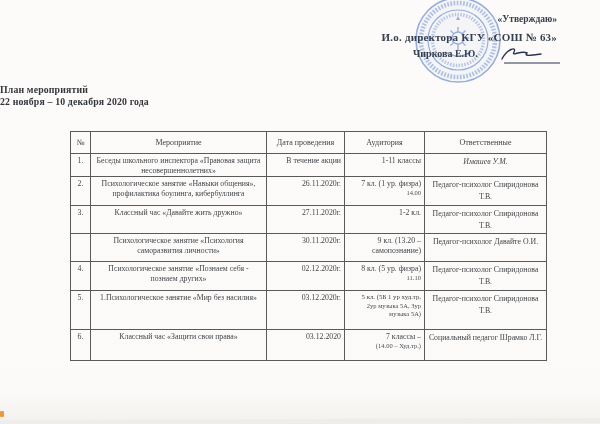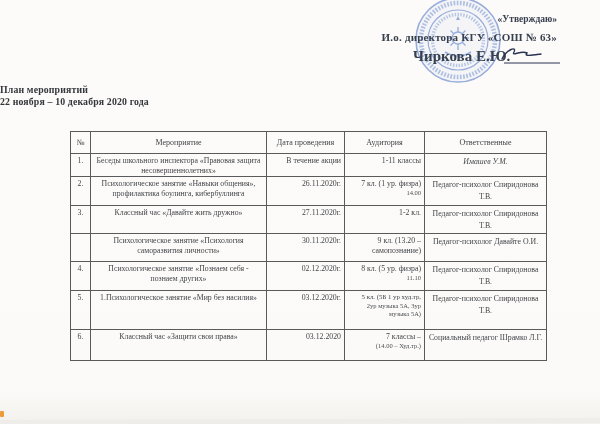--- a/index.html
+++ b/index.html
@@ -8,21 +8,21 @@
     background:linear-gradient(180deg,#fcfbf9 0%,#fbfaf8 92%,#f3f1ed 100%);
     font-family:"Liberation Serif","DejaVu Serif",serif;
     color:#3c3c3c;
   }
   
   .seal{position:absolute;left:412px;top:-6px;width:92px;height:92px;z-index:1;opacity:.62;}
   
   .approval{position:absolute;top:0;left:0;width:100%;z-index:2;}
   .approve-word{position:absolute;top:14px;right:43px;font-size:9.5px;font-weight:bold;color:#37404f;}
   .director-line{position:absolute;top:31px;right:43px;font-size:11px;font-weight:bold;color:#37404f;letter-spacing:.2px;padding-left:7px;}
-  .director-name{position:absolute;top:48px;left:413px;font-size:15px;font-weight:bold;color:#37404f;}
+  .director-name{position:absolute;top:48px;left:413px;font-size:10px;font-weight:bold;color:#37404f;}
   .signature{position:absolute;top:44px;left:494px;width:72px;height:24px;z-index:3;}
   
   .title-block{position:absolute;top:84px;left:0;width:100%;text-align:left;z-index:2;}
   .title-line{font-size:9.8px;font-weight:bold;color:#33363b;line-height:12px;letter-spacing:.15px;}
   
   .plan-table{
     position:absolute;left:70px;top:131px;width:476px;z-index:2;
     border-collapse:collapse;table-layout:fixed;
     font-size:7.8px;color:#42454a;
   }

